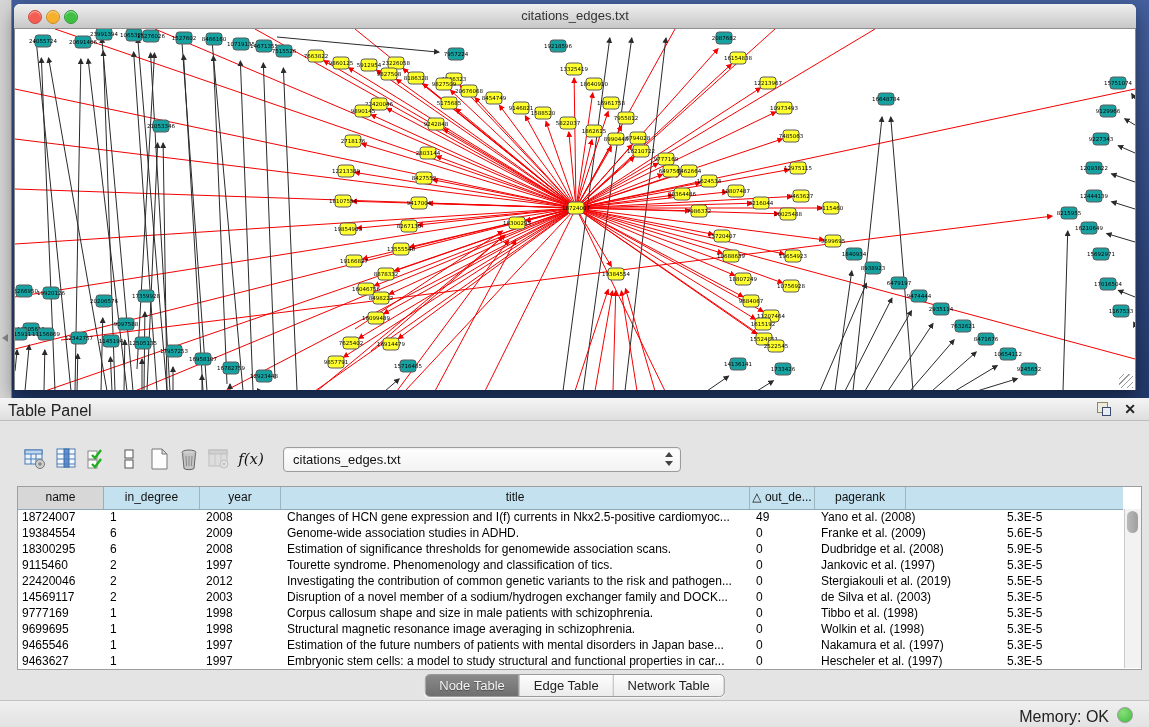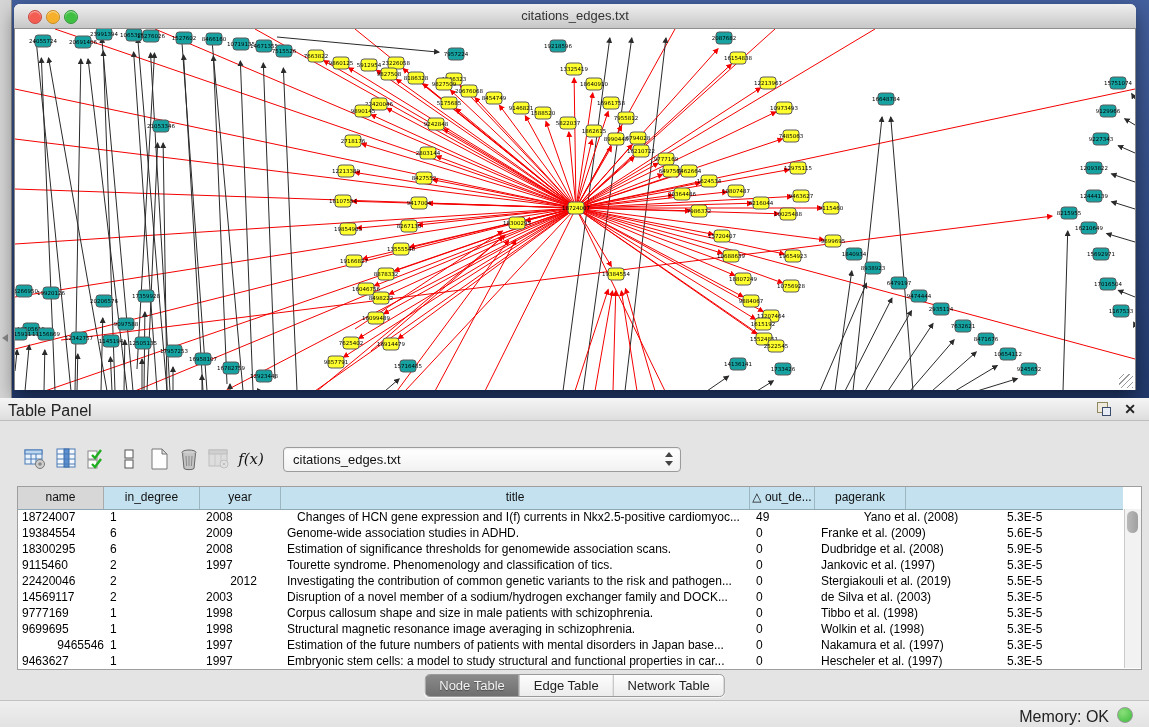--- a/index.html
+++ b/index.html
@@ -842,23 +842,23 @@
         <div class="th" style="width: 469px;">title</div>
         <div class="th" style="width: 65px;">△ out_de...</div>
         <div class="th" style="width: 91px;">pagerank</div>
         <div class="th" style="width: 31px; border-right: none;"></div>
       </div>
     <div class="tbody" id="tbody">
         <div class="tr">
           <div class="td" style="width: 86px; padding-left: 4px;">18724007</div>
           <div class="td" style="width: 96px;">1</div>
           <div class="td" style="width: 81px;">2008</div>
-          <div class="td" style="width: 469px; text-align: center;">Changes of HCN gene expression and I(f) currents in Nkx2.5-positive cardiomyoc...</div>
+          <div class="td" style="width: 469px;">Changes of HCN gene expression and I(f) currents in Nkx2.5-positive cardiomyoc...</div>
           <div class="td" style="width: 65px;">49</div>
-          <div class="td" style="width: 186px; text-align: center;">Yano et al. (2008)</div>
+          <div class="td" style="width: 186px;">Yano et al. (2008)</div>
           <div class="td" style="width: 91px;">5.3E-5</div>
         </div>
         <div class="tr">
           <div class="td" style="width: 86px; padding-left: 4px;">19384554</div>
           <div class="td" style="width: 96px;">6</div>
           <div class="td" style="width: 81px;">2009</div>
           <div class="td" style="width: 469px;">Genome-wide association studies in ADHD.</div>
           <div class="td" style="width: 65px;">0</div>
           <div class="td" style="width: 186px;">Franke et al. (2009)</div>
           <div class="td" style="width: 91px;">5.6E-5</div>
@@ -877,21 +877,21 @@
           <div class="td" style="width: 96px;">2</div>
           <div class="td" style="width: 81px;">1997</div>
           <div class="td" style="width: 469px;">Tourette syndrome. Phenomenology and classification of tics.</div>
           <div class="td" style="width: 65px;">0</div>
           <div class="td" style="width: 186px;">Jankovic et al. (1997)</div>
           <div class="td" style="width: 91px;">5.3E-5</div>
         </div>
         <div class="tr">
           <div class="td" style="width: 86px; padding-left: 4px;">22420046</div>
           <div class="td" style="width: 96px;">2</div>
-          <div class="td" style="width: 81px; text-align: center;">2012</div>
+          <div class="td" style="width: 81px;">2012</div>
           <div class="td" style="width: 469px;">Investigating the contribution of common genetic variants to the risk and pathogen...</div>
           <div class="td" style="width: 65px;">0</div>
           <div class="td" style="width: 186px;">Stergiakouli et al. (2019)</div>
           <div class="td" style="width: 91px;">5.5E-5</div>
         </div>
         <div class="tr">
           <div class="td" style="width: 86px; padding-left: 4px;">14569117</div>
           <div class="td" style="width: 96px;">2</div>
           <div class="td" style="width: 81px;">2003</div>
           <div class="td" style="width: 469px;">Disruption of a novel member of a sodium/hydrogen exchanger family and DOCK...</div>
@@ -911,21 +911,21 @@
         <div class="tr">
           <div class="td" style="width: 86px; padding-left: 4px;">9699695</div>
           <div class="td" style="width: 96px;">1</div>
           <div class="td" style="width: 81px;">1998</div>
           <div class="td" style="width: 469px;">Structural magnetic resonance image averaging in schizophrenia.</div>
           <div class="td" style="width: 65px;">0</div>
           <div class="td" style="width: 186px;">Wolkin et al. (1998)</div>
           <div class="td" style="width: 91px;">5.3E-5</div>
         </div>
         <div class="tr">
-          <div class="td" style="width: 86px; padding-left: 4px; text-align: right;">9465546</div>
+          <div class="td" style="width: 86px; padding-left: 4px;">9465546</div>
           <div class="td" style="width: 96px;">1</div>
           <div class="td" style="width: 81px;">1997</div>
           <div class="td" style="width: 469px;">Estimation of the future numbers of patients with mental disorders in Japan base...</div>
           <div class="td" style="width: 65px;">0</div>
           <div class="td" style="width: 186px;">Nakamura et al. (1997)</div>
           <div class="td" style="width: 91px;">5.3E-5</div>
         </div>
         <div class="tr">
           <div class="td" style="width: 86px; padding-left: 4px;">9463627</div>
           <div class="td" style="width: 96px;">1</div>

